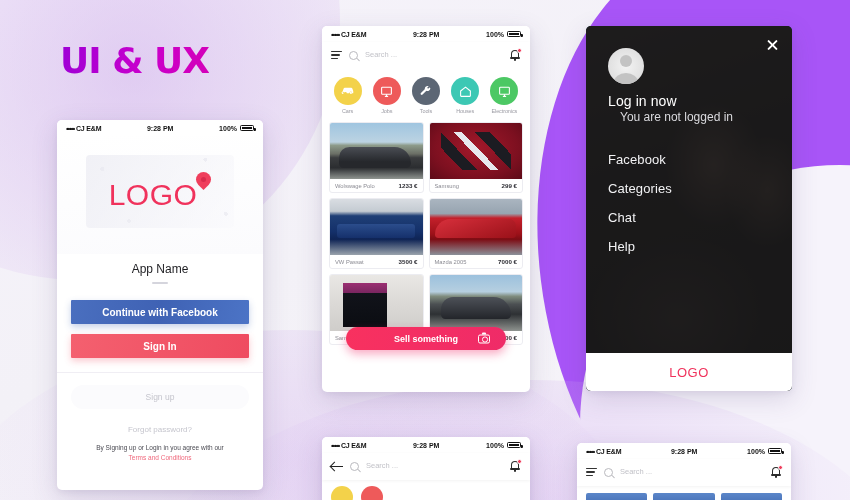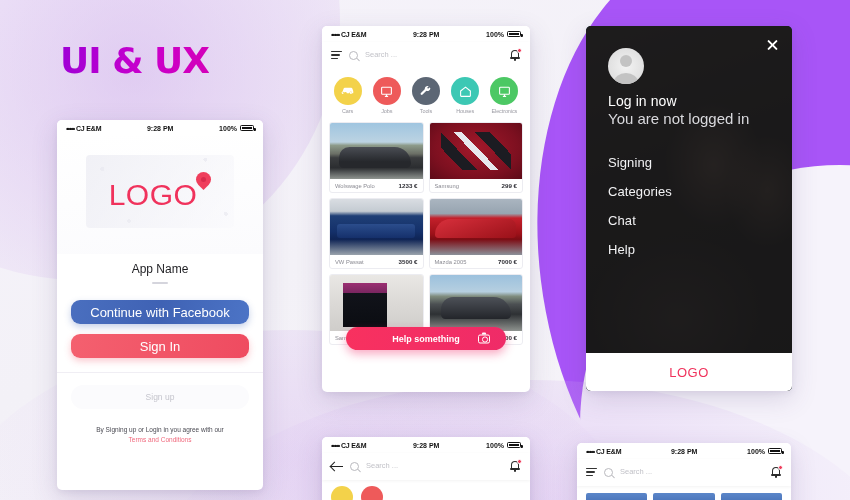--- a/index.html
+++ b/index.html
@@ -165,21 +165,21 @@
   .drawer-close:before{transform:rotate(45deg);}
   .drawer-close:after{transform:rotate(-45deg);}
   .avatar {
     width:36px; height:36px; border-radius:50%; margin:22px 0 0 22px;
     background:radial-gradient(circle at 50% 50%, #f3f3f3 0%, #d8d8d8 100%);
     position:relative; overflow:hidden;
   }
   .avatar:before{content:"";position:absolute;left:50%;top:7px;transform:translateX(-50%);width:12px;height:12px;border-radius:50%;background:#c3c3c3;}
   .avatar:after{content:"";position:absolute;left:50%;bottom:-7px;transform:translateX(-50%);width:24px;height:18px;border-radius:50%;background:#c3c3c3;}
   .drawer-login { margin:9px 0 0 22px; color:#fff; font-size:14px; font-weight:normal; letter-spacing:.1px; }
-  .drawer-sub   { margin:1px 0 0 22px; color:#d9d9dd; font-size:15px; }
+  .drawer-sub   { margin:1px 0 0 34px; color:#d9d9dd; font-size:12px; }
   .drawer-nav   { margin:28px 0 0 22px; display:flex; flex-direction:column; gap:14px; }
   .drawer-item  { color:#f2f2f4; font-size:13px; cursor:pointer; letter-spacing:.1px; }
   .drawer-footer {
     margin-top:auto; background:#fff; height:38px;
     display:flex; align-items:center; justify-content:center;
     color:#f0325c; font-size:13px; letter-spacing:.5px;
   }
 
   
   .login-hero {
@@ -203,22 +203,22 @@
   .pin:before{
     content:"";position:absolute;left:0;top:0;width:15px;height:15px;border-radius:50% 50% 50% 0;
     background:#ef3e5c;transform:rotate(-45deg);
   }
   .pin:after{content:"";position:absolute;left:5px;top:5px;width:5px;height:5px;border-radius:50%;background:#d92b4c;}
   .app-name { text-align:center; font-size:12px; font-weight:normal; color:#1e1e22; margin-top:8px; }
   .divider-sm { width:16px; height:2px; background:#d5d5dd; margin:6px auto 0; border-radius:1px; }
   .tagline { text-align:center; font-size:9px; color:#c9c9d1; line-height:13px; margin-top:7px; }
   .btns { padding:16px 14px 0; display:flex; flex-direction:column; gap:10px; }
   .btn {
-    height:24px; border-radius:9px; display:flex; align-items:center; justify-content:center;
-    font-size:13px; font-weight:normal; color:#fff; cursor:pointer;
+    height:24px; border-radius:1px; display:flex; align-items:center; justify-content:center;
+    font-size:10px; font-weight:bold; color:#fff; cursor:pointer;
   }
   .btn-fb { background:linear-gradient(100deg,#4a6fbf 0%,#3f62b4 50%,#4c74c6 100%); box-shadow:0 3px 7px rgba(63,98,180,.30); }
   .btn-signin { background:linear-gradient(100deg,#f4606f 0%,#ef4b60 100%); box-shadow:0 3px 7px rgba(239,75,96,.30); }
   .login-rule { height:1px; background:#f0eef4; margin:14px 0 0; }
   .btn-ghost {
     margin:12px 14px 16px; height:24px; border-radius:13px; background:#fbfbfd;
     display:flex; align-items:center; justify-content:center;
     font-size:8.5px; color:#c5c5cd; cursor:pointer;
   }
   .forgot { text-align:center; font-size:8px; color:#c5c5cd; margin-top:11px; cursor:pointer; }
@@ -289,20 +289,21 @@
   <div class="app-name">App Name</div>
   <div class="divider-sm"></div>
 
   <div class="btns">
     <div class="btn btn-fb">Continue with Facebook</div>
     <div class="btn btn-signin">Sign In</div>
   </div>
 
   <div class="login-rule"></div>
   <div class="btn-ghost">Sign up</div>
+  <div class="forgot">Forgot password?</div>
   <div class="terms">
     <span>By Signing up or Login in you agree with our</span><br>
     <span class="terms-link">Terms and Conditions</span>
   </div>
 </div>
 
 <div class="phone" id="feed-phone" style="left:322px;top:26px;width:208px;height:366px;">
 
   <div class="statusbar">
     <span class="sb-left">
@@ -415,37 +416,37 @@
       <div class="card">
         <div class="card-img ph-car4"></div>
         <div class="card-meta">
           <span>Name goes here</span>
           <span class="card-price">000 €</span>
         </div>
       </div>
     </div>
 
   <div class="sell-btn">
-    <span>Help something</span>
+    <span>Sell something</span>
     <span class="sell-cam"></span>
   </div>
 </div>
 
 <div class="phone" id="drawer-phone" style="left:586px;top:26px;width:206px;height:365px;">
   <div class="drawer-photo"></div>
   <div class="drawer-scrim"></div>
 
   <div class="drawer-close"></div>
 
   <div class="drawer-body">
     <div class="avatar"></div>
     <div class="drawer-login">Log in now</div>
     <div class="drawer-sub">You are not logged in</div>
     <div class="drawer-nav" id="drawer-nav">
-        <div class="drawer-item">Signing</div>
+        <div class="drawer-item">Facebook</div>
         <div class="drawer-item">Categories</div>
         <div class="drawer-item">Chat</div>
         <div class="drawer-item">Help</div>
       </div>
     <div class="drawer-footer">LOGO</div>
   </div>
 </div>
 
 <div class="phone" id="bl-phone" style="left:322px;top:437px;width:208px;height:90px;">
   <div class="statusbar">

